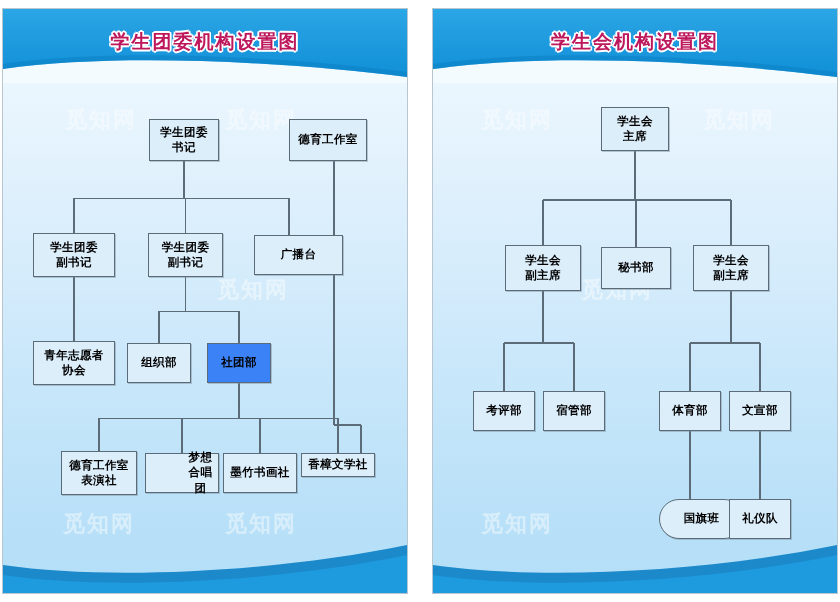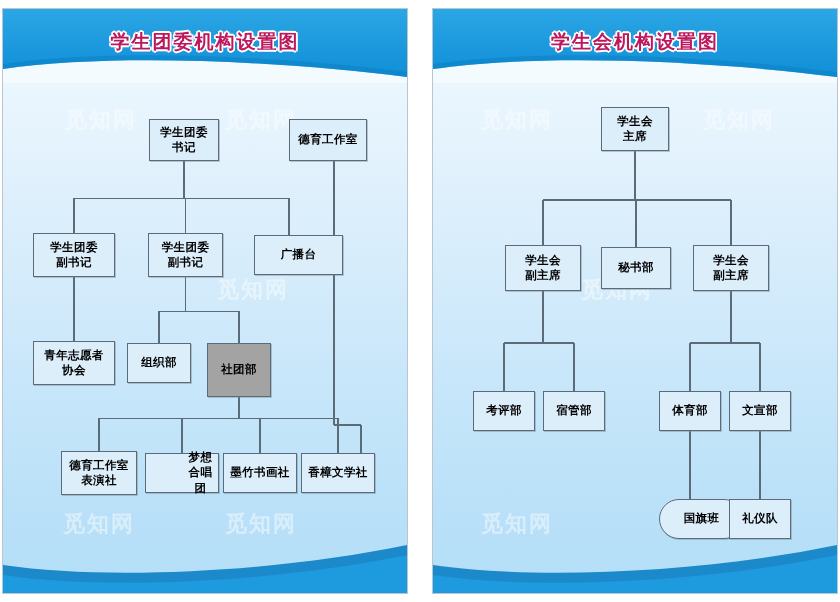--- a/index.html
+++ b/index.html
@@ -154,26 +154,26 @@
 书记</div>
         <div class="node" style="left: 286px; top: 110px; width: 78px; height: 42px; background: rgb(221, 238, 251); border-color: rgb(91, 107, 119);">德育工作室</div>
         <div class="node" style="left: 30px; top: 224px; width: 82px; height: 44px; background: rgb(221, 238, 251); border-color: rgb(91, 107, 119);">学生团委
 副书记</div>
         <div class="node" style="left: 145px; top: 224px; width: 75px; height: 44px; background: rgb(221, 238, 251); border-color: rgb(91, 107, 119);">学生团委
 副书记</div>
         <div class="node" style="left: 251px; top: 226px; width: 89px; height: 40px; background: rgb(221, 238, 251); border-color: rgb(91, 107, 119);">广播台</div>
         <div class="node" style="left: 30px; top: 332px; width: 82px; height: 44px; background: rgb(221, 238, 251); border-color: rgb(91, 107, 119);">青年志愿者
 协会</div>
         <div class="node" style="left: 124px; top: 334px; width: 64px; height: 40px; background: rgb(221, 238, 251); border-color: rgb(91, 107, 119);">组织部</div>
-        <div class="node" style="left: 204px; top: 334px; width: 64px; height: 54px; background: #a3a3a3; border-color: rgb(91, 107, 119);">社团部</div>
+        <div class="node" style="left: 204px; top: 334px; width: 64px; height: 40px; background: #3b82f6; border-color: rgb(91, 107, 119);">社团部</div>
         <div class="node" style="left: 58px; top: 442px; width: 76px; height: 44px; background: rgb(221, 238, 251); border-color: rgb(91, 107, 119);">德育工作室
 表演社</div>
         <div class="node" style="left: 142px; top: 444px; width: 74px; height: 40px; background: rgb(221, 238, 251); border-color: rgb(91, 107, 119); padding-left: 37px;">梦想合唱团</div>
         <div class="node" style="left: 220px; top: 444px; width: 74px; height: 40px; background: rgb(221, 238, 251); border-color: rgb(91, 107, 119);">墨竹书画社</div>
-        <div class="node" style="left: 298px; top: 444px; width: 74px; height: 40px; background: rgb(221, 238, 251); border-color: rgb(91, 107, 119);">香樟文学社</div>
+        <div class="node" style="left: 298px; top: 444px; width: 74px; height: 24px; background: rgb(221, 238, 251); border-color: rgb(91, 107, 119);">香樟文学社</div>
       </div>
 
     <div class="foot">
       <svg viewBox="0 0 406 74" preserveAspectRatio="none">
         <path d="M0,74 L406,74 L406,26 C280,52 110,62 0,46 Z" fill="#0b7fc4" opacity="0.9"></path>
         <path d="M0,74 L406,74 L406,36 C280,62 110,72 0,56 Z" fill="#1e9ade"></path>
       </svg>
     </div>
   </div>
 

